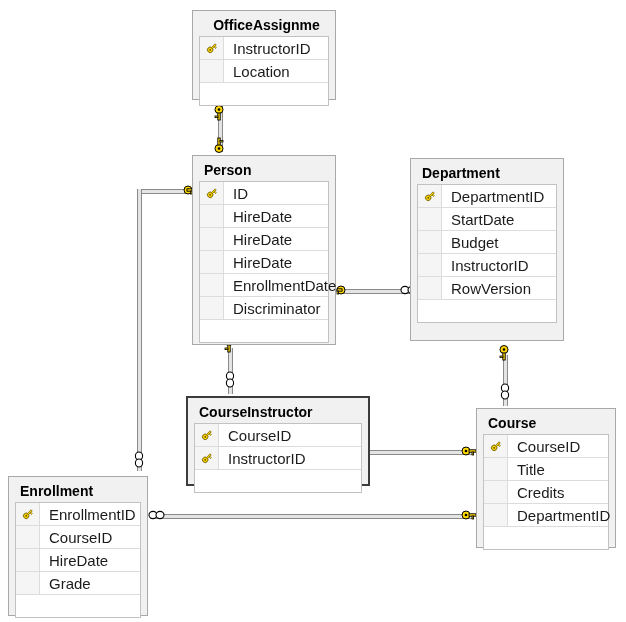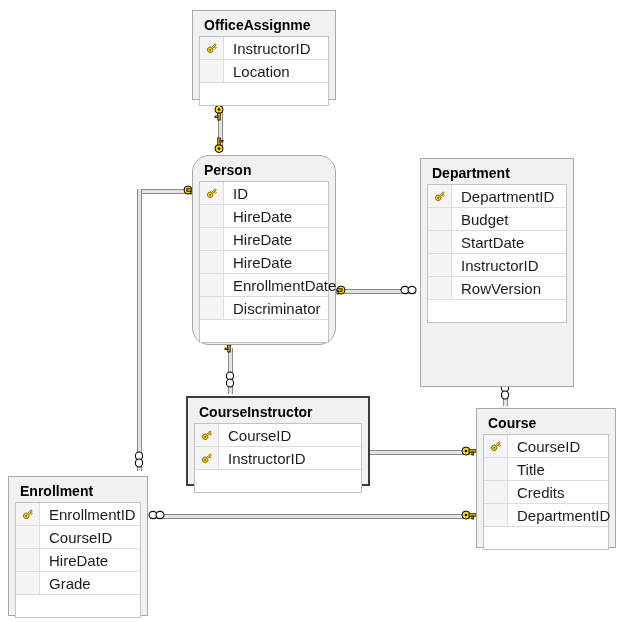--- a/index.html
+++ b/index.html
@@ -240,21 +240,21 @@
   </div>
 
   <div class="endpoint" style="left:498px; top:383px;">
     <svg width="14" height="22" viewBox="0 0 14 22">
       <ellipse cx="7" cy="5" rx="3.6" ry="4" fill="#fff" stroke="#000" stroke-width="1.1"></ellipse>
       <ellipse cx="7" cy="12" rx="3.6" ry="4" fill="#fff" stroke="#000" stroke-width="1.1"></ellipse>
     </svg>
   </div>
 
   <div id="tables-layer">
-      <div class="table" style="left: 192px; top: 10px; width: 144px; height: 90px;">
+      <div class="table" style="left: 192px; top: 10px; width: 144px; height: 90px; text-align: center;">
         <div class="table-title">OfficeAssignme</div>
         <div class="rows">
           <div class="row">
             <div class="keycell">
               <svg class="keyglyph" viewBox="0 0 14 14">
                 <g transform="rotate(-45 7 7)">
                   <circle cx="4" cy="7" r="3.2" fill="#ffd700" stroke="#6b5a00" stroke-width="1"></circle>
                   <circle cx="4" cy="7" r="1" fill="#4a3f00"></circle>
                   <rect x="6.6" y="6.1" width="6.4" height="1.9" fill="#ffd700" stroke="#6b5a00" stroke-width="0.8"></rect>
                   <rect x="9.4" y="7.9" width="1.5" height="2.4" fill="#ffd700" stroke="#6b5a00" stroke-width="0.7"></rect>
@@ -265,21 +265,21 @@
           </div>
           <div class="row">
             <div class="keycell"></div>
             <div class="colname">Location</div>
           </div>
           <div class="row filler">
             <div class="keycell"></div>
           </div>
         </div>
       </div>
-      <div class="table" style="left: 192px; top: 155px; width: 144px; height: 190px; border-radius: 17px;">
+      <div class="table" style="left: 192px; top: 155px; width: 144px; height: 190px;">
         <div class="table-title">Person</div>
         <div class="rows">
           <div class="row">
             <div class="keycell">
               <svg class="keyglyph" viewBox="0 0 14 14">
                 <g transform="rotate(-45 7 7)">
                   <circle cx="4" cy="7" r="3.2" fill="#ffd700" stroke="#6b5a00" stroke-width="1"></circle>
                   <circle cx="4" cy="7" r="1" fill="#4a3f00"></circle>
                   <rect x="6.6" y="6.1" width="6.4" height="1.9" fill="#ffd700" stroke="#6b5a00" stroke-width="0.8"></rect>
                   <rect x="9.4" y="7.9" width="1.5" height="2.4" fill="#ffd700" stroke="#6b5a00" stroke-width="0.7"></rect>
@@ -306,43 +306,43 @@
           </div>
           <div class="row">
             <div class="keycell"></div>
             <div class="colname">Discriminator</div>
           </div>
           <div class="row filler">
             <div class="keycell"></div>
           </div>
         </div>
       </div>
-      <div class="table" style="left: 420px; top: 158px; width: 154px; height: 229px;">
+      <div class="table" style="left: 410px; top: 158px; width: 154px; height: 183px;">
         <div class="table-title">Department</div>
         <div class="rows">
           <div class="row">
             <div class="keycell">
               <svg class="keyglyph" viewBox="0 0 14 14">
                 <g transform="rotate(-45 7 7)">
                   <circle cx="4" cy="7" r="3.2" fill="#ffd700" stroke="#6b5a00" stroke-width="1"></circle>
                   <circle cx="4" cy="7" r="1" fill="#4a3f00"></circle>
                   <rect x="6.6" y="6.1" width="6.4" height="1.9" fill="#ffd700" stroke="#6b5a00" stroke-width="0.8"></rect>
                   <rect x="9.4" y="7.9" width="1.5" height="2.4" fill="#ffd700" stroke="#6b5a00" stroke-width="0.7"></rect>
                 </g>
               </svg>
             </div>
             <div class="colname">DepartmentID</div>
           </div>
           <div class="row">
             <div class="keycell"></div>
+            <div class="colname">StartDate</div>
+          </div>
+          <div class="row">
+            <div class="keycell"></div>
             <div class="colname">Budget</div>
-          </div>
-          <div class="row">
-            <div class="keycell"></div>
-            <div class="colname">StartDate</div>
           </div>
           <div class="row">
             <div class="keycell"></div>
             <div class="colname">InstructorID</div>
           </div>
           <div class="row">
             <div class="keycell"></div>
             <div class="colname">RowVersion</div>
           </div>
           <div class="row filler">

